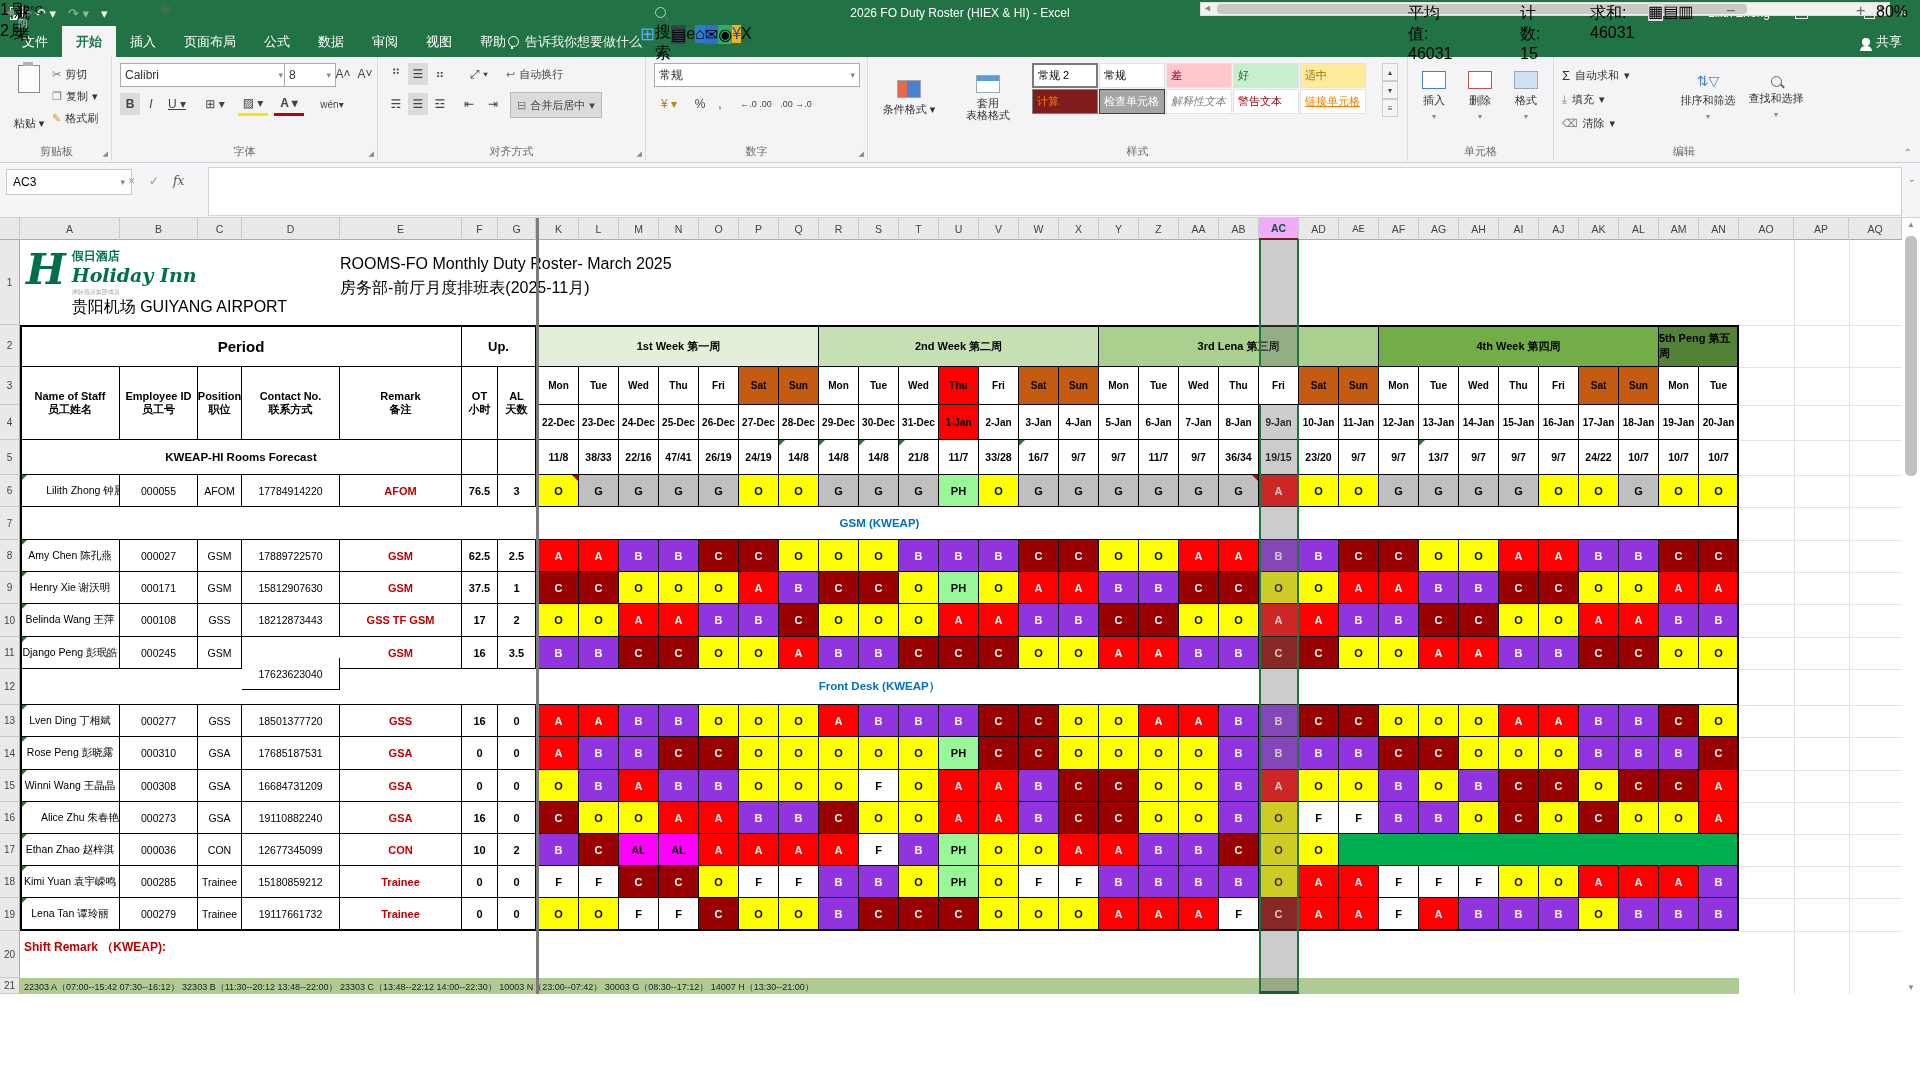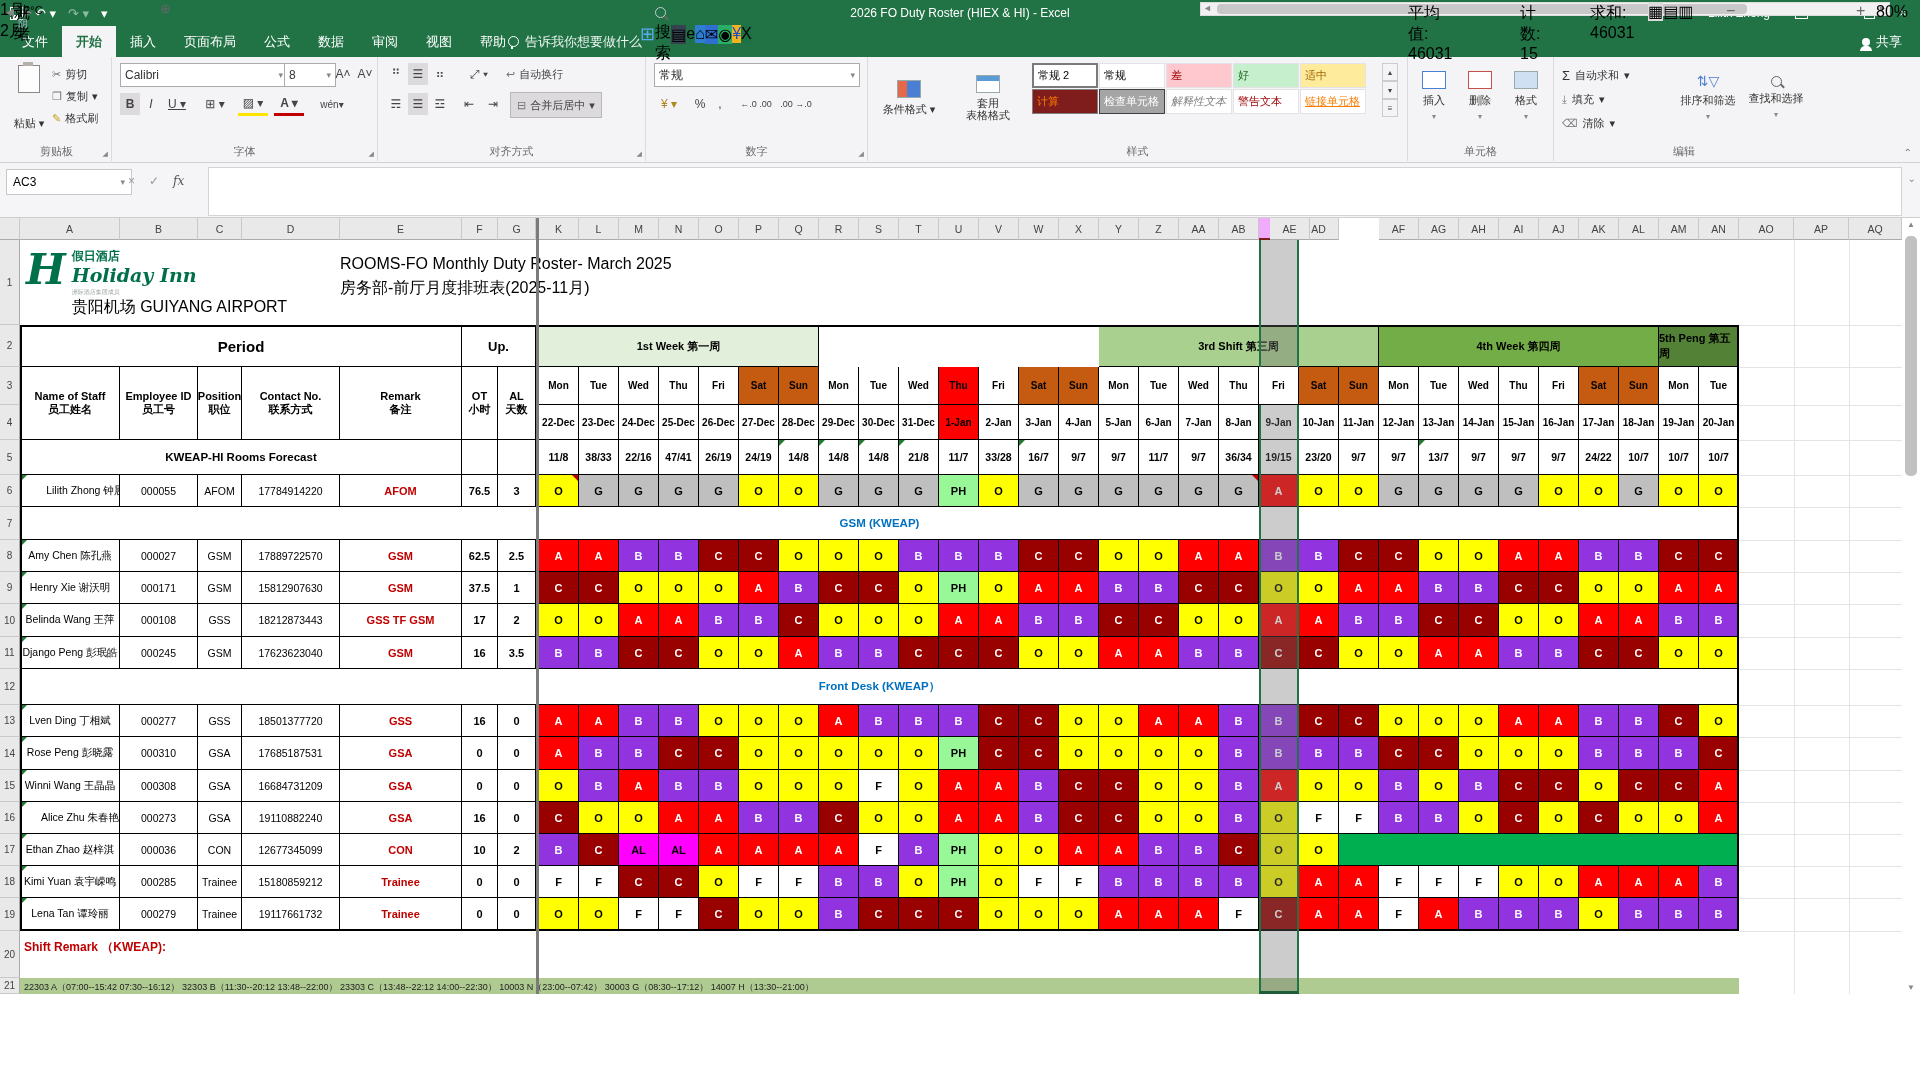--- a/index.html
+++ b/index.html
@@ -347,21 +347,21 @@
       <div class="abs colhdr" style="left: 939px; top: 0px; width: 40px; height: 22px;">U</div>
       <div class="abs colhdr" style="left: 979px; top: 0px; width: 40px; height: 22px;">V</div>
       <div class="abs colhdr" style="left: 1019px; top: 0px; width: 40px; height: 22px;">W</div>
       <div class="abs colhdr" style="left: 1059px; top: 0px; width: 40px; height: 22px;">X</div>
       <div class="abs colhdr" style="left: 1099px; top: 0px; width: 40px; height: 22px;">Y</div>
       <div class="abs colhdr" style="left: 1139px; top: 0px; width: 40px; height: 22px;">Z</div>
       <div class="abs colhdr" style="left: 1179px; top: 0px; width: 40px; height: 22px;">AA</div>
       <div class="abs colhdr" style="left: 1219px; top: 0px; width: 40px; height: 22px;">AB</div>
       <div class="abs colhdr colsel" style="left: 1259px; top: 0px; width: 40px; height: 22px;">AC</div>
       <div class="abs colhdr" style="left: 1299px; top: 0px; width: 40px; height: 22px;">AD</div>
-      <div class="abs colhdr" style="left: 1270px; top: 0px; width: 40px; height: 22px;">AE</div>
+      <div class="abs colhdr" style="left: 1339px; top: 0px; width: 40px; height: 22px; font-family: Liberation Mono, monospace;">AE</div>
       <div class="abs colhdr" style="left: 1379px; top: 0px; width: 40px; height: 22px;">AF</div>
       <div class="abs colhdr" style="left: 1419px; top: 0px; width: 40px; height: 22px;">AG</div>
       <div class="abs colhdr" style="left: 1459px; top: 0px; width: 40px; height: 22px;">AH</div>
       <div class="abs colhdr" style="left: 1499px; top: 0px; width: 40px; height: 22px;">AI</div>
       <div class="abs colhdr" style="left: 1539px; top: 0px; width: 40px; height: 22px;">AJ</div>
       <div class="abs colhdr" style="left: 1579px; top: 0px; width: 40px; height: 22px;">AK</div>
       <div class="abs colhdr" style="left: 1619px; top: 0px; width: 40px; height: 22px;">AL</div>
       <div class="abs colhdr" style="left: 1659px; top: 0px; width: 40px; height: 22px;">AM</div>
       <div class="abs colhdr" style="left: 1699px; top: 0px; width: 40px; height: 22px;">AN</div>
       <div class="abs colhdr" style="left: 1739px; top: 0px; width: 55px; height: 22px;">AO</div>
@@ -416,21 +416,22 @@
           <div class="lgEn">Holiday Inn</div>
           <div class="lgS1">洲际酒店集团成员</div>
           <div class="lgS2">贵阳机场  GUIYANG AIRPORT</div>
         </div>
       </div>
       <div class="abs t1" style="left: 340px; top: 37px; width: 1080px; height: 20px;">ROOMS-FO Monthly Duty Roster- March 2025</div>
       <div class="abs t2" style="left: 340px; top: 60px; width: 1080px; height: 24px;">房务部-前厅月度排班表(2025-11月)</div>
       <div class="abs tc le te period" style="left: 20px; top: 107px; width: 442px; height: 42px;">Period</div>
       <div class="abs tc te period" style="left: 462px; top: 107px; width: 74px; height: 42px; font-size: 13px;">Up.</div>
       <div class="abs tc te week" style="left: 539px; top: 107px; width: 280px; height: 42px; background: rgb(226, 239, 218);">1st Week 第一周</div>
-      <div class="abs tc te week" style="left: 1099px; top: 107px; width: 280px; height: 42px; background: rgb(169, 208, 142);">3rd Shift 第三周</div>
+      <div class="abs tc te week" style="left: 819px; top: 107px; width: 280px; height: 42px; background: rgb(198, 224, 180);">2nd Week 第二周</div>
+      <div class="abs tc te week" style="left: 1099px; top: 107px; width: 280px; height: 42px; background: rgb(169, 208, 142);">3rd Lena 第三周</div>
       <div class="abs tc te week" style="left: 1379px; top: 107px; width: 280px; height: 42px; background: rgb(115, 173, 71);">4th Week 第四周</div>
       <div class="abs tc te week" style="left: 1659px; top: 107px; width: 80px; height: 42px; background: rgb(83, 129, 53);">5th Peng 第五周</div>
       <div class="abs tc hdr le" style="left: 20px; top: 149px; width: 100px; height: 73px;">Name of Staff
 员工姓名</div>
       <div class="abs tc hdr" style="left: 120px; top: 149px; width: 78px; height: 73px;">Employee ID
 员工号</div>
       <div class="abs tc hdr" style="left: 198px; top: 149px; width: 44px; height: 73px;">Position
 职位</div>
       <div class="abs tc hdr" style="left: 242px; top: 149px; width: 98px; height: 73px;">Contact No.
 联系方式</div>
@@ -678,21 +679,21 @@
       <div class="abs tc shift" style="left: 1459px; top: 386px; width: 40px; height: 33px; background: rgb(153, 0, 0); color: rgb(255, 255, 255);">C</div>
       <div class="abs tc shift" style="left: 1499px; top: 386px; width: 40px; height: 33px; background: rgb(255, 255, 0); color: rgb(0, 0, 0);">O</div>
       <div class="abs tc shift" style="left: 1539px; top: 386px; width: 40px; height: 33px; background: rgb(255, 255, 0); color: rgb(0, 0, 0);">O</div>
       <div class="abs tc shift" style="left: 1579px; top: 386px; width: 40px; height: 33px; background: rgb(255, 0, 0); color: rgb(255, 255, 255);">A</div>
       <div class="abs tc shift" style="left: 1619px; top: 386px; width: 40px; height: 33px; background: rgb(255, 0, 0); color: rgb(255, 255, 255);">A</div>
       <div class="abs tc shift" style="left: 1659px; top: 386px; width: 40px; height: 33px; background: rgb(146, 51, 224); color: rgb(255, 255, 255);">B</div>
       <div class="abs tc shift" style="left: 1699px; top: 386px; width: 40px; height: 33px; background: rgb(146, 51, 224); color: rgb(255, 255, 255);">B</div>
       <div class="abs tc le name" style="left: 20px; top: 419px; width: 100px; height: 32px;">Django Peng 彭珉皓<span class="noteTL"></span></div>
       <div class="abs tc plain" style="left: 120px; top: 419px; width: 78px; height: 32px;">000245</div>
       <div class="abs tc plain" style="left: 198px; top: 419px; width: 44px; height: 32px;">GSM</div>
-      <div class="abs tc plain" style="left: 242px; top: 419px; width: 98px; height: 32px; text-align: right;">17623623040</div>
+      <div class="abs tc plain" style="left: 242px; top: 440px; width: 98px; height: 32px; text-align: right;">17623623040</div>
       <div class="abs tc remark" style="left: 340px; top: 419px; width: 122px; height: 32px; color: rgb(192, 0, 0);">GSM</div>
       <div class="abs tc num" style="left: 462px; top: 419px; width: 36px; height: 32px;">16</div>
       <div class="abs tc num" style="left: 498px; top: 419px; width: 38px; height: 32px;">3.5</div>
       <div class="abs tc shift" style="left: 539px; top: 419px; width: 40px; height: 32px; background: rgb(146, 51, 224); color: rgb(255, 255, 255);">B</div>
       <div class="abs tc shift" style="left: 579px; top: 419px; width: 40px; height: 32px; background: rgb(146, 51, 224); color: rgb(255, 255, 255);">B</div>
       <div class="abs tc shift" style="left: 619px; top: 419px; width: 40px; height: 32px; background: rgb(153, 0, 0); color: rgb(255, 255, 255);">C</div>
       <div class="abs tc shift" style="left: 659px; top: 419px; width: 40px; height: 32px; background: rgb(153, 0, 0); color: rgb(255, 255, 255);">C</div>
       <div class="abs tc shift" style="left: 699px; top: 419px; width: 40px; height: 32px; background: rgb(255, 255, 0); color: rgb(0, 0, 0);">O</div>
       <div class="abs tc shift" style="left: 739px; top: 419px; width: 40px; height: 32px; background: rgb(255, 255, 0); color: rgb(0, 0, 0);">O</div>
       <div class="abs tc shift" style="left: 779px; top: 419px; width: 40px; height: 32px; background: rgb(255, 0, 0); color: rgb(255, 255, 255);">A</div>

